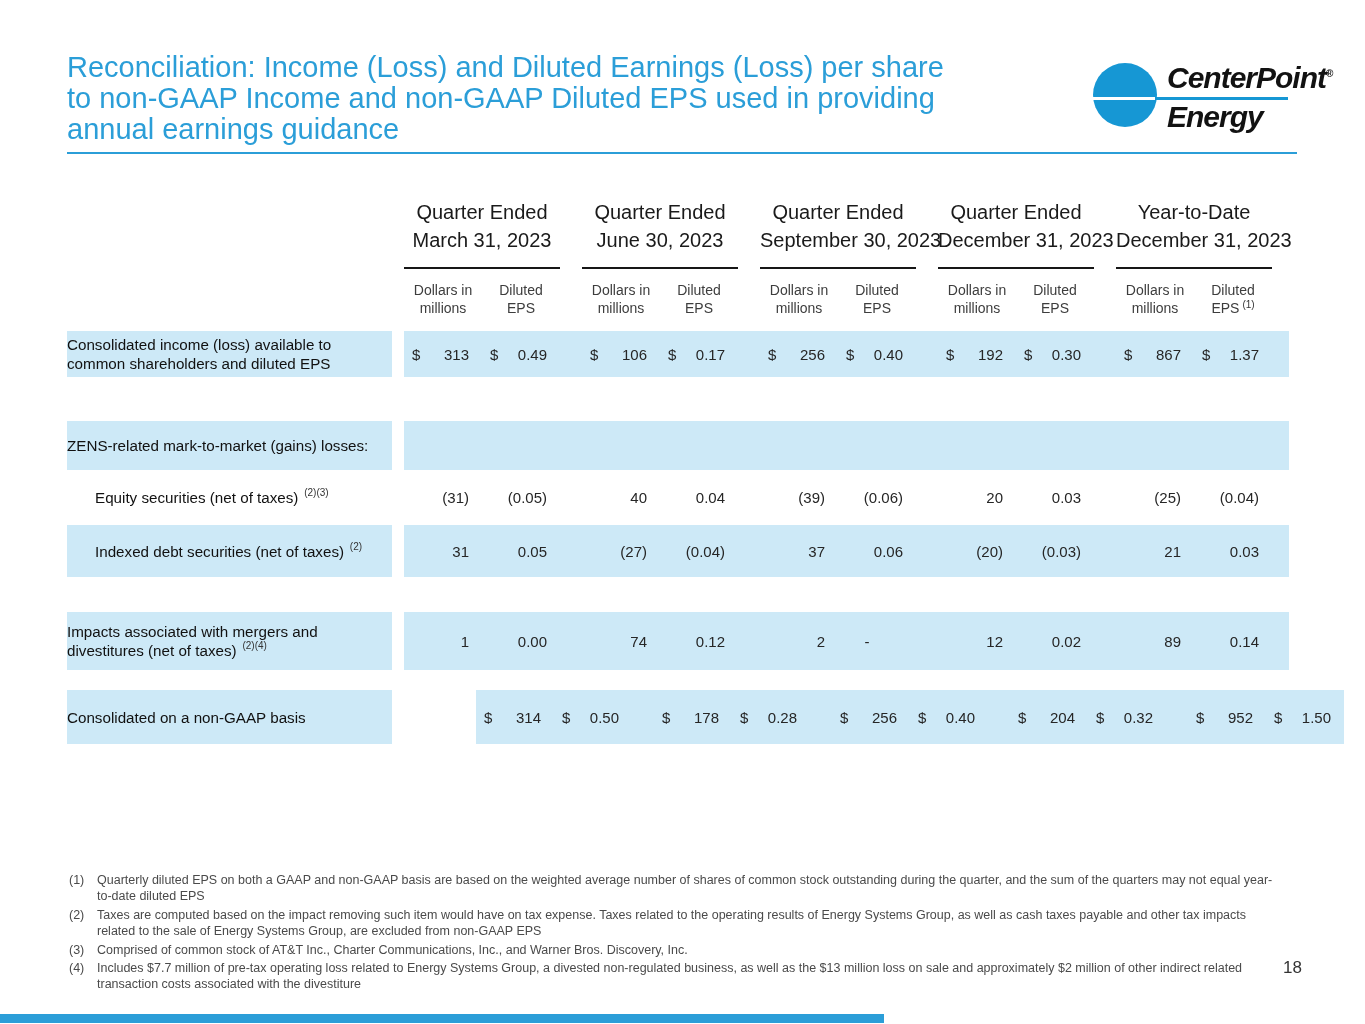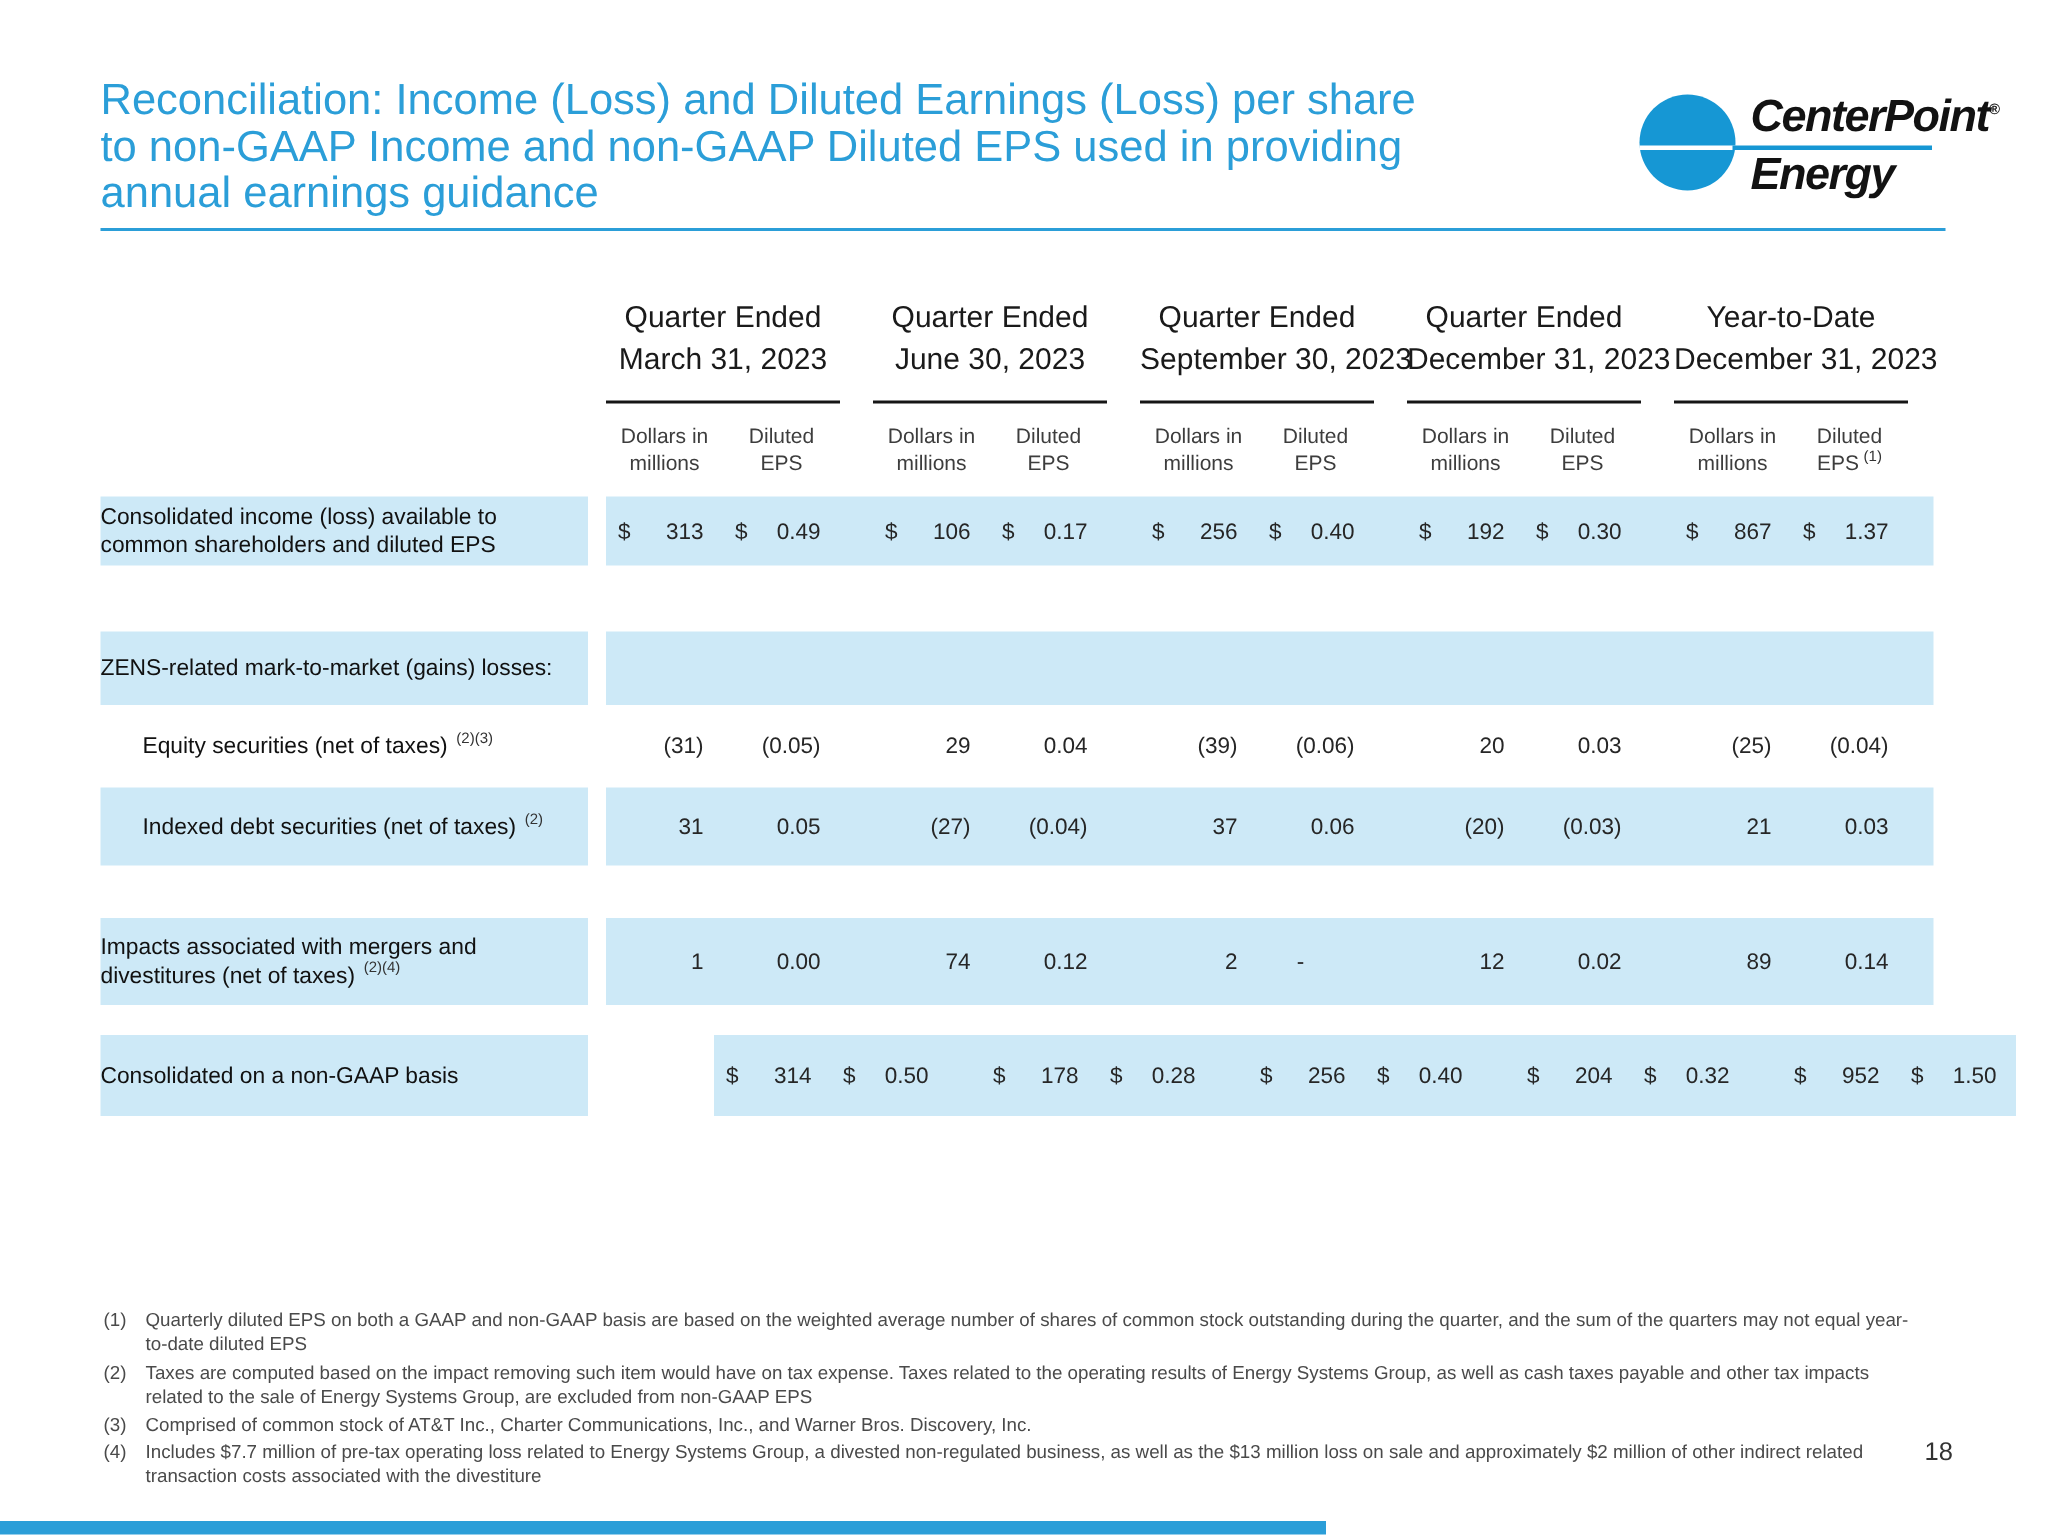--- a/index.html
+++ b/index.html
@@ -204,21 +204,21 @@
           <div class="tlabel indent">
             <span>Equity securities (net of taxes)<sup class="sup"> (2)(3)</sup></span>
           </div>
           <div class="gutter"></div>
           <div class="tdata">
             <div class="tgroup">
               <div class="tcell"><span>(31)</span></div>
               <div class="tcell"><span>(0.05)</span></div>
             </div>
             <div class="tgroup">
-              <div class="tcell"><span>29</span></div>
+              <div class="tcell"><span>40</span></div>
               <div class="tcell"><span>0.04</span></div>
             </div>
             <div class="tgroup">
               <div class="tcell"><span>(39)</span></div>
               <div class="tcell"><span>(0.06)</span></div>
             </div>
             <div class="tgroup">
               <div class="tcell"><span>20</span></div>
               <div class="tcell"><span>0.03</span></div>
             </div>

